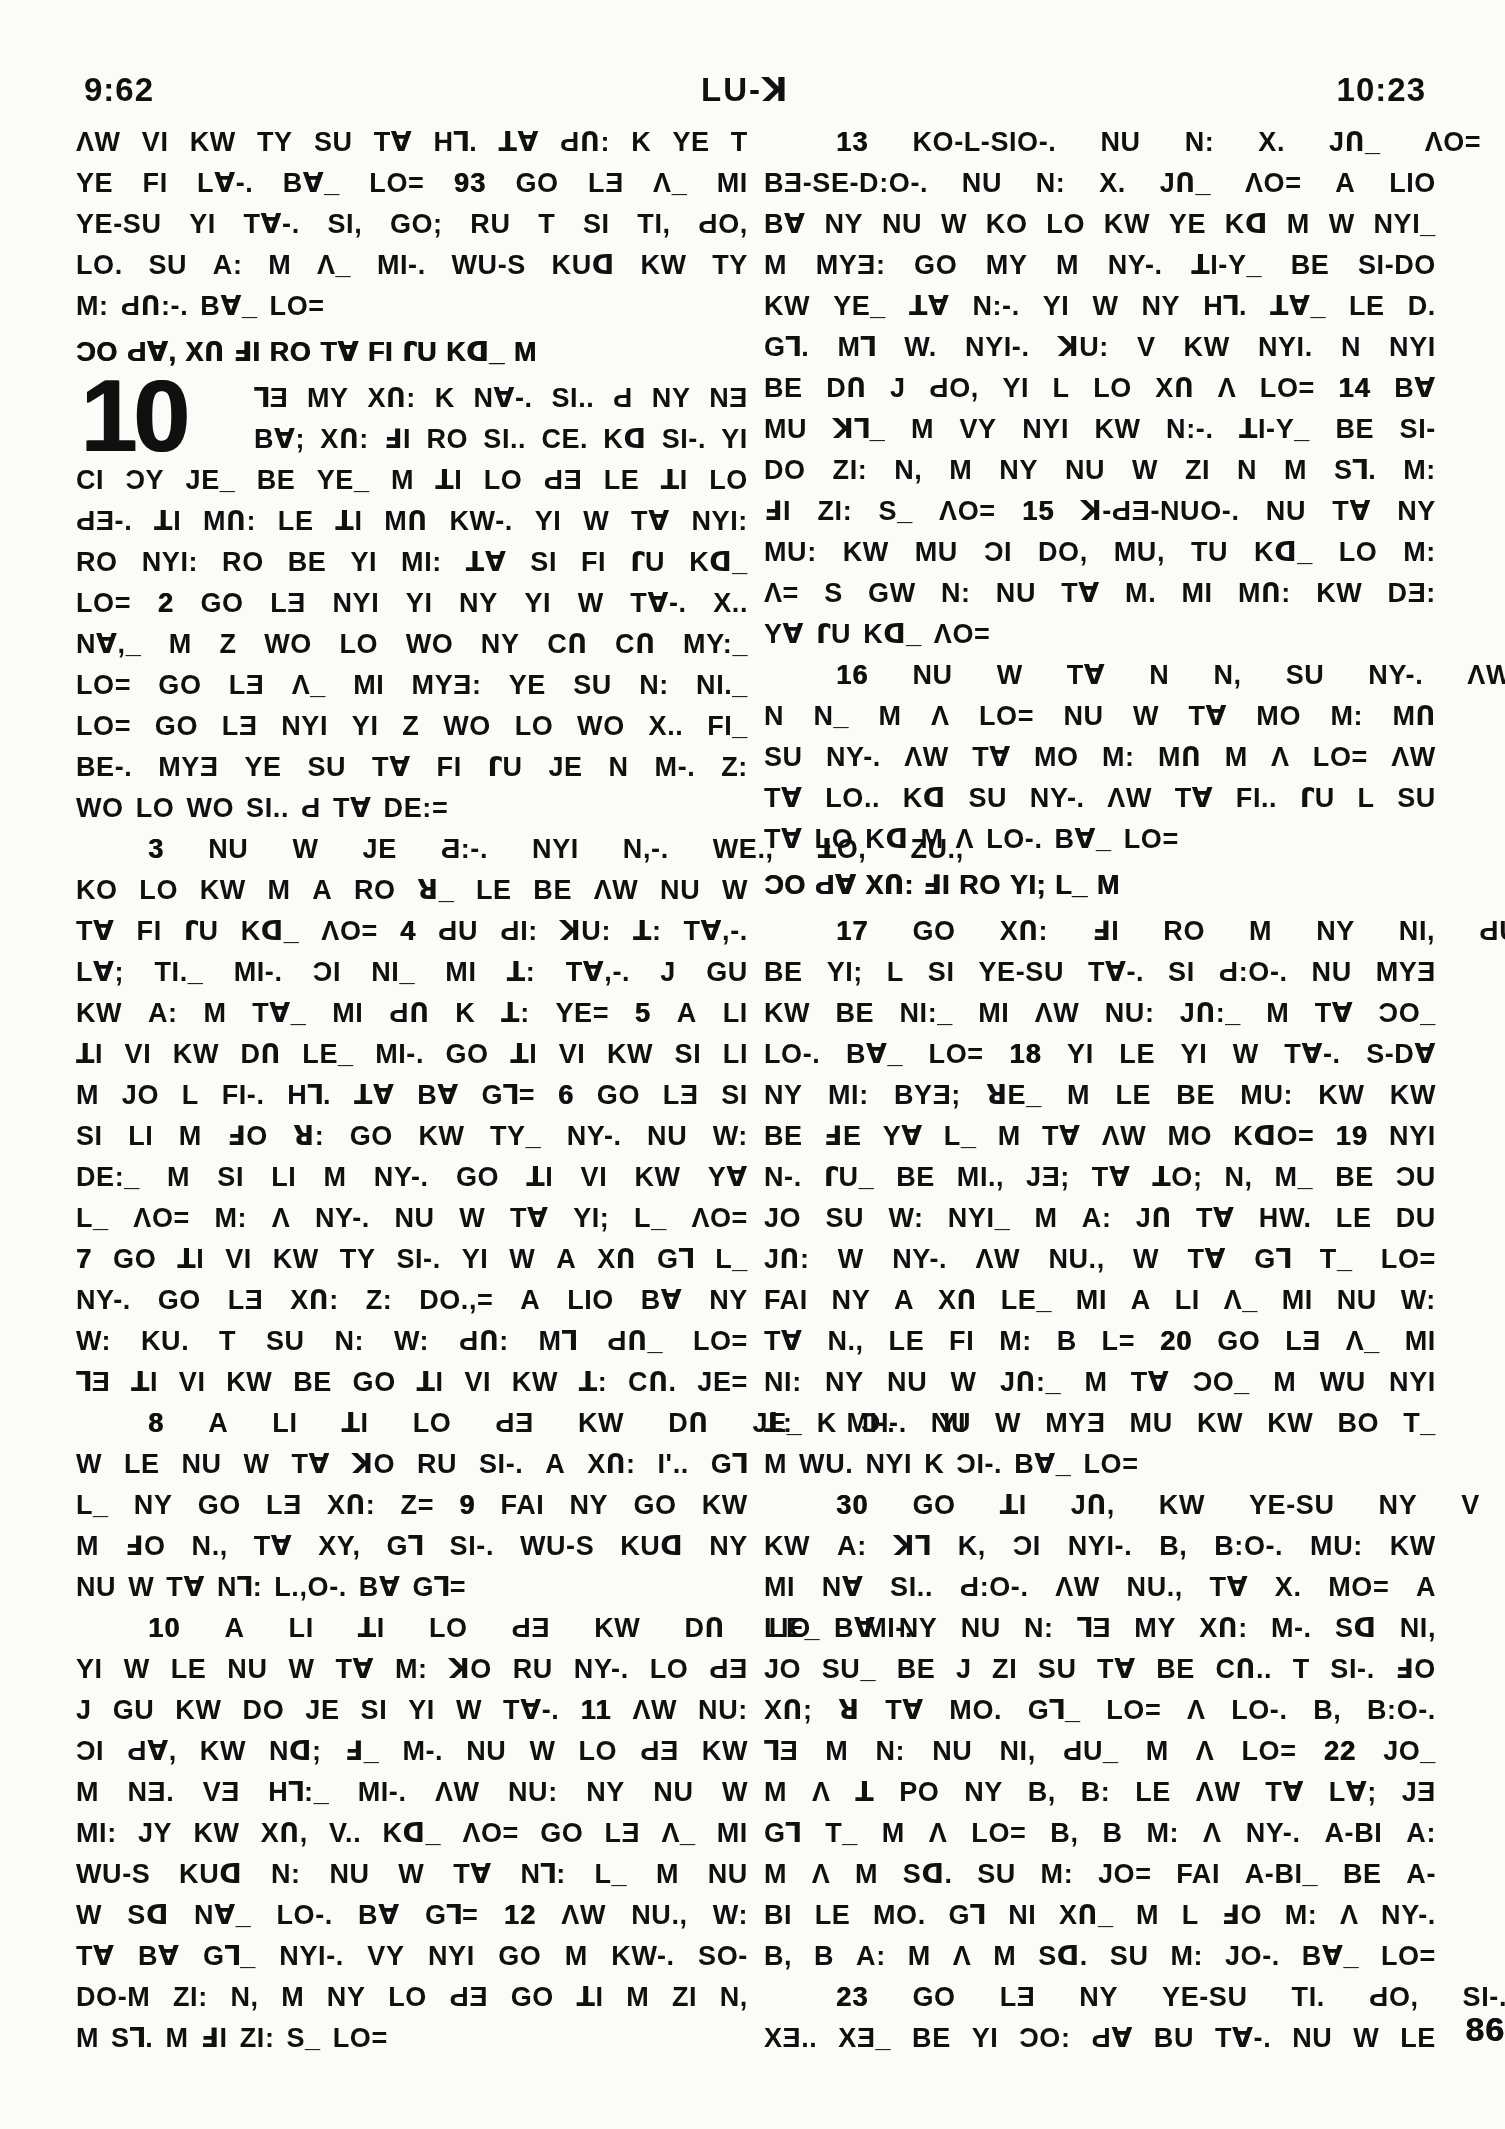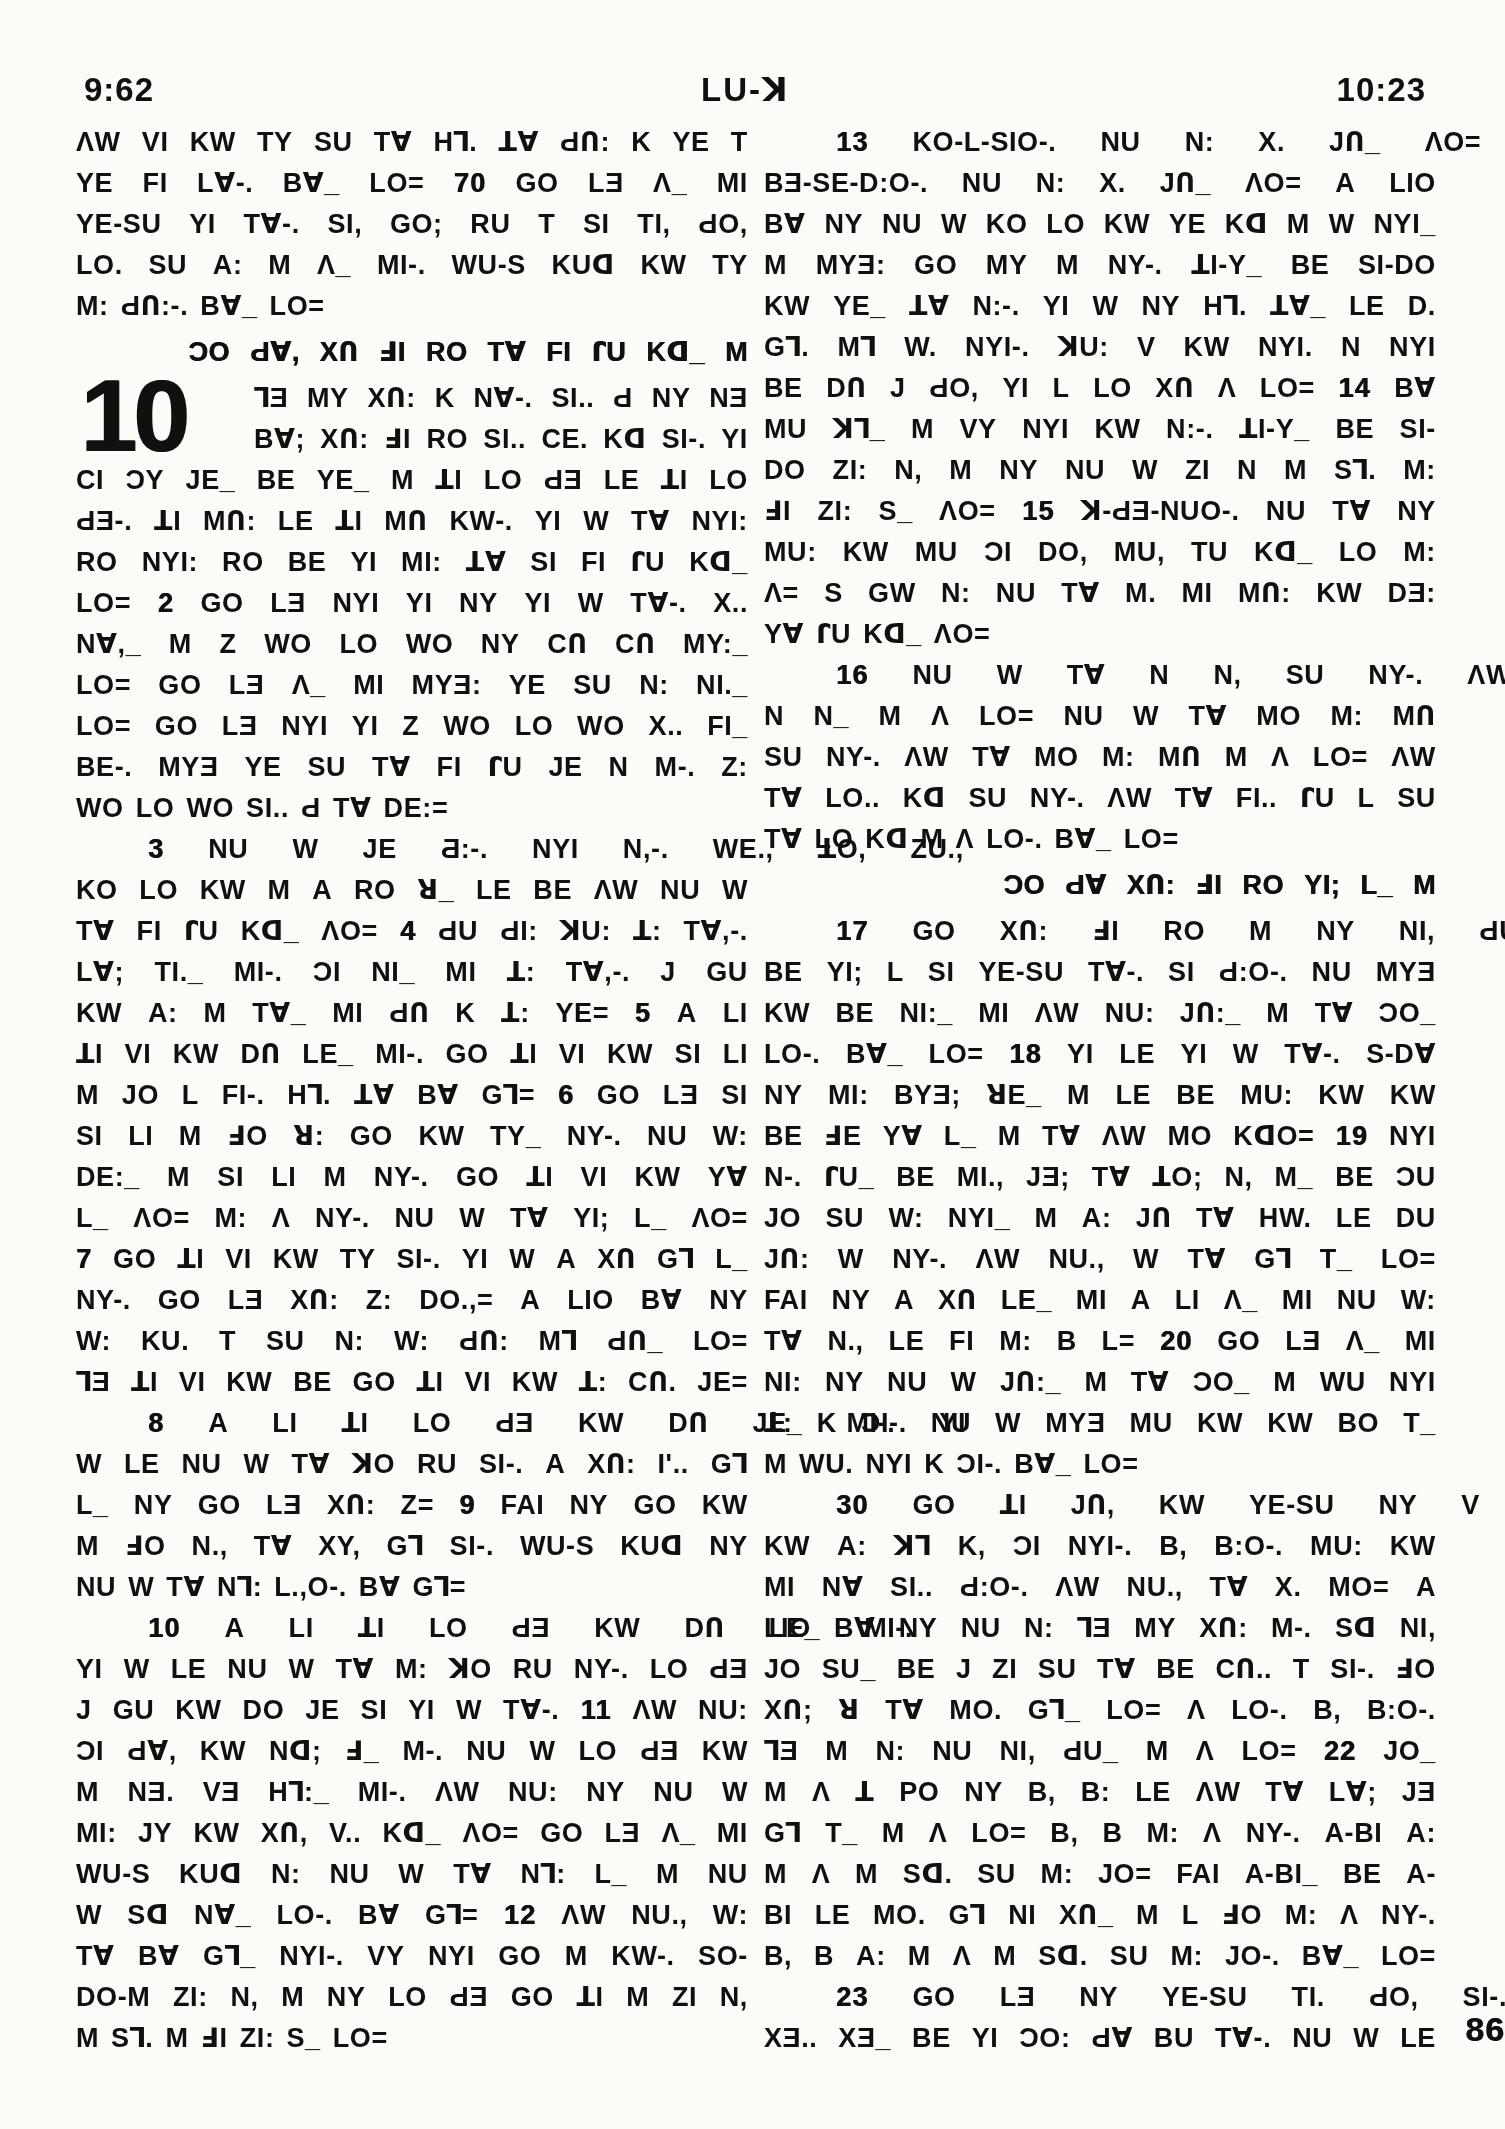--- a/index.html
+++ b/index.html
@@ -25,21 +25,21 @@
   .col-right { left: 764px; }
 
   .ln {
     display: flex; justify-content: space-between;
     height: 41px; line-height: 41px;
     font-size: 27px; letter-spacing: 0.6px;
     white-space: pre;
   }
   .ln span { display: inline-block; }
   .ln.flush { justify-content: flex-start; gap: 12px; }
-  .ln.heading { justify-content: flex-end; gap: 20px; margin: 5px 0; text-shadow: 0.7px 0 0 currentColor; }
+  .ln.heading { justify-content: flex-start; gap: 9px; margin: 5px 0; text-shadow: 0.7px 0 0 currentColor; }
   .ln.ind1 { padding-left: 72px; gap: 44px; }
   .ln.ind2 { padding-left: 178px; }
 
   .vn { text-shadow: 0.8px 0 0 currentColor; letter-spacing: 1.2px; }
 
   .dropcap {
     position: absolute; left: 4px; top: 250px;
     font-size: 102px; line-height: 88px;
     letter-spacing: -4px;
     text-shadow: 1.5px 0 0 currentColor;
@@ -58,21 +58,21 @@
 
   <div class="header">
     <span>9:62</span>
     <span class="center">LU-ꓘ</span>
     <span>10:23</span>
   </div>
 
   <div class="col col-left">
     <div class="dropcap">10</div>
   <div class="ln"><span>ɅW</span><span>VI</span><span>KW</span><span>TY</span><span>SU</span><span>TⱯ</span><span>Hꓶ.</span><span>ꓕⱯ</span><span>ԀՈ:</span><span>K</span><span>YE</span><span>T</span></div>
-      <div class="ln"><span>YE</span><span>FI</span><span>LⱯ-.</span><span>BⱯ_</span><span>LO=</span><span class="vn">70</span><span>GO</span><span>LƎ</span><span>Ʌ_</span><span>MI</span></div>
+      <div class="ln"><span>YE</span><span>FI</span><span>LⱯ-.</span><span>BⱯ_</span><span>LO=</span><span class="vn">93</span><span>GO</span><span>LƎ</span><span>Ʌ_</span><span>MI</span></div>
       <div class="ln"><span>YE-SU</span><span>YI</span><span>TⱯ-.</span><span>SI,</span><span>GO;</span><span>RU</span><span>T</span><span>SI</span><span>TI,</span><span>ԀO,</span></div>
       <div class="ln"><span>LO.</span><span>SU</span><span>A:</span><span>M</span><span>Ʌ_</span><span>MI-.</span><span>WU-S</span><span>KUꓷ</span><span>KW</span><span>TY</span></div>
       <div class="ln flush"><span>M:</span><span>ԀՈ:-.</span><span>BⱯ_</span><span>LO=</span></div>
       <div class="ln heading"><span>ƆO</span><span>ԀⱯ,</span><span>XՈ</span><span>ℲI</span><span>RO</span><span>TⱯ</span><span>FI</span><span>ꓩU</span><span>Kꓷ_</span><span>M</span></div>
       <div class="ln ind2"><span>ꓶƎ</span><span>MY</span><span>XՈ:</span><span>K</span><span>NⱯ-.</span><span>SI..</span><span>Ԁ</span><span>NY</span><span>NƎ</span></div>
       <div class="ln ind2"><span>BⱯ;</span><span>XՈ:</span><span>ℲI</span><span>RO</span><span>SI..</span><span>CE.</span><span>Kꓷ</span><span>SI-.</span><span>YI</span></div>
       <div class="ln"><span>CI</span><span>ƆY</span><span>JE_</span><span>BE</span><span>YE_</span><span>M</span><span>ꓕI</span><span>LO</span><span>ԀƎ</span><span>LE</span><span>ꓕI</span><span>LO</span></div>
       <div class="ln"><span>ԀƎ-.</span><span>ꓕI</span><span>MՈ:</span><span>LE</span><span>ꓕI</span><span>MՈ</span><span>KW-.</span><span>YI</span><span>W</span><span>TⱯ</span><span>NYI:</span></div>
       <div class="ln"><span>RO</span><span>NYI:</span><span>RO</span><span>BE</span><span>YI</span><span>MI:</span><span>ꓕⱯ</span><span>SI</span><span>FI</span><span>ꓩU</span><span>Kꓷ_</span></div>
       <div class="ln"><span>LO=</span><span class="vn">2</span><span>GO</span><span>LƎ</span><span>NYI</span><span>YI</span><span>NY</span><span>YI</span><span>W</span><span>TⱯ-.</span><span>X..</span></div>

